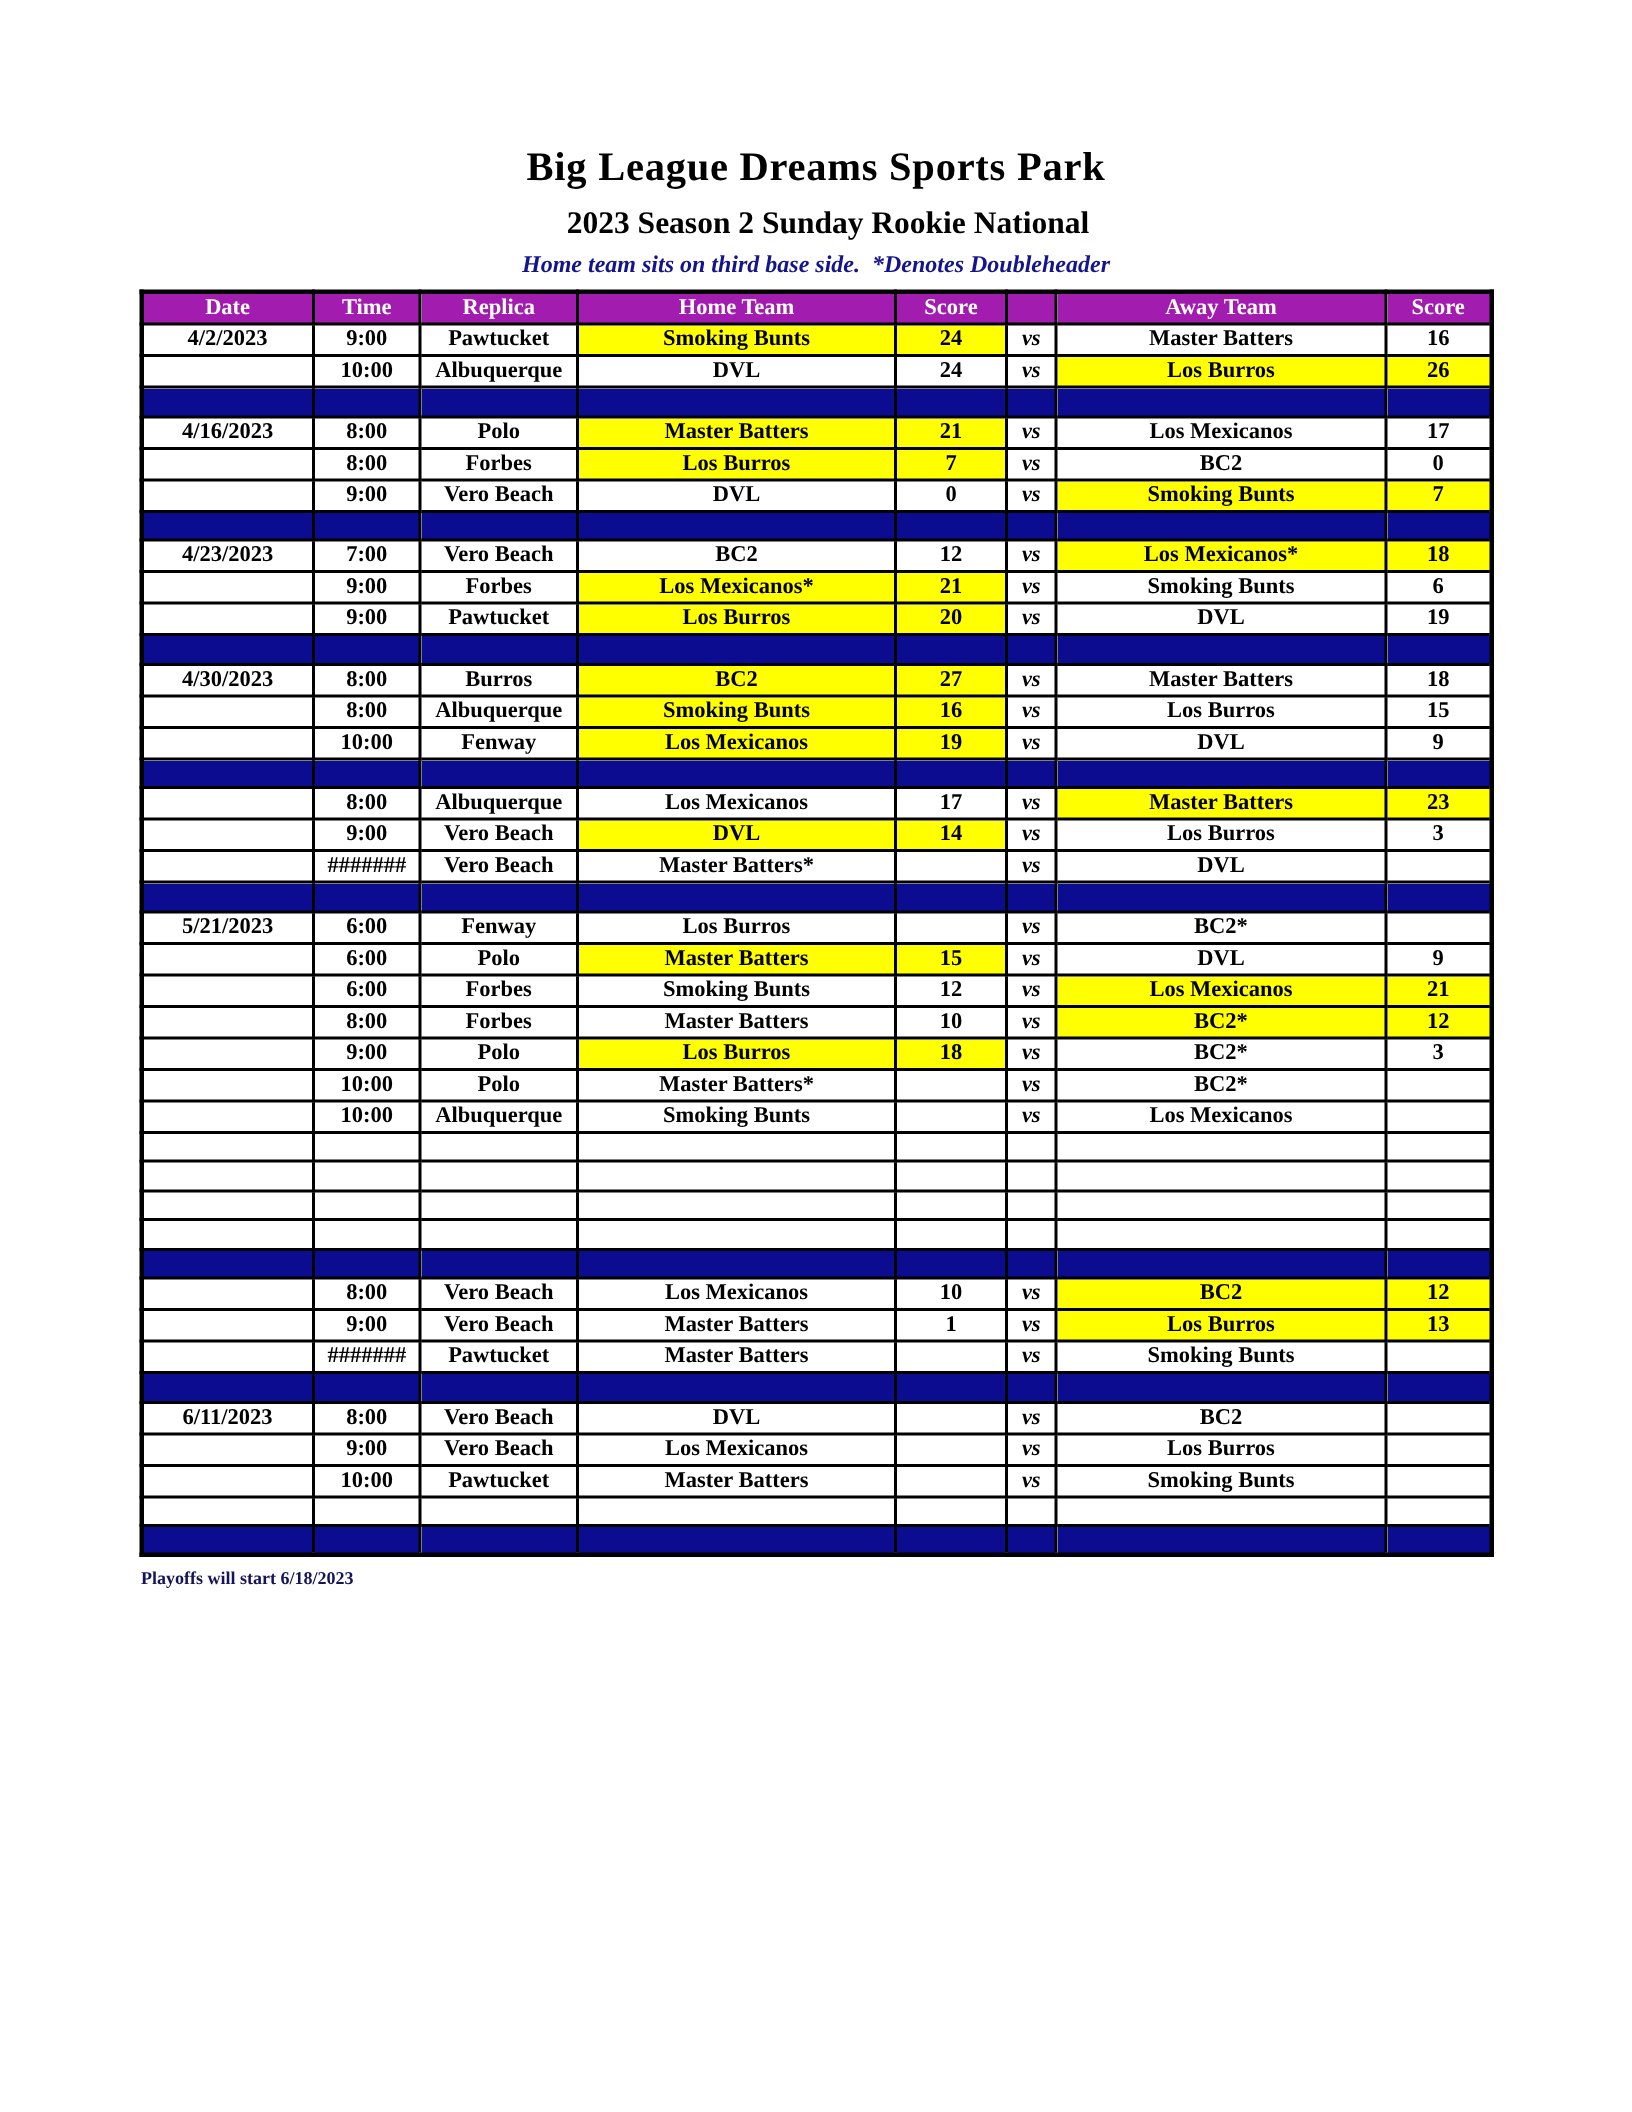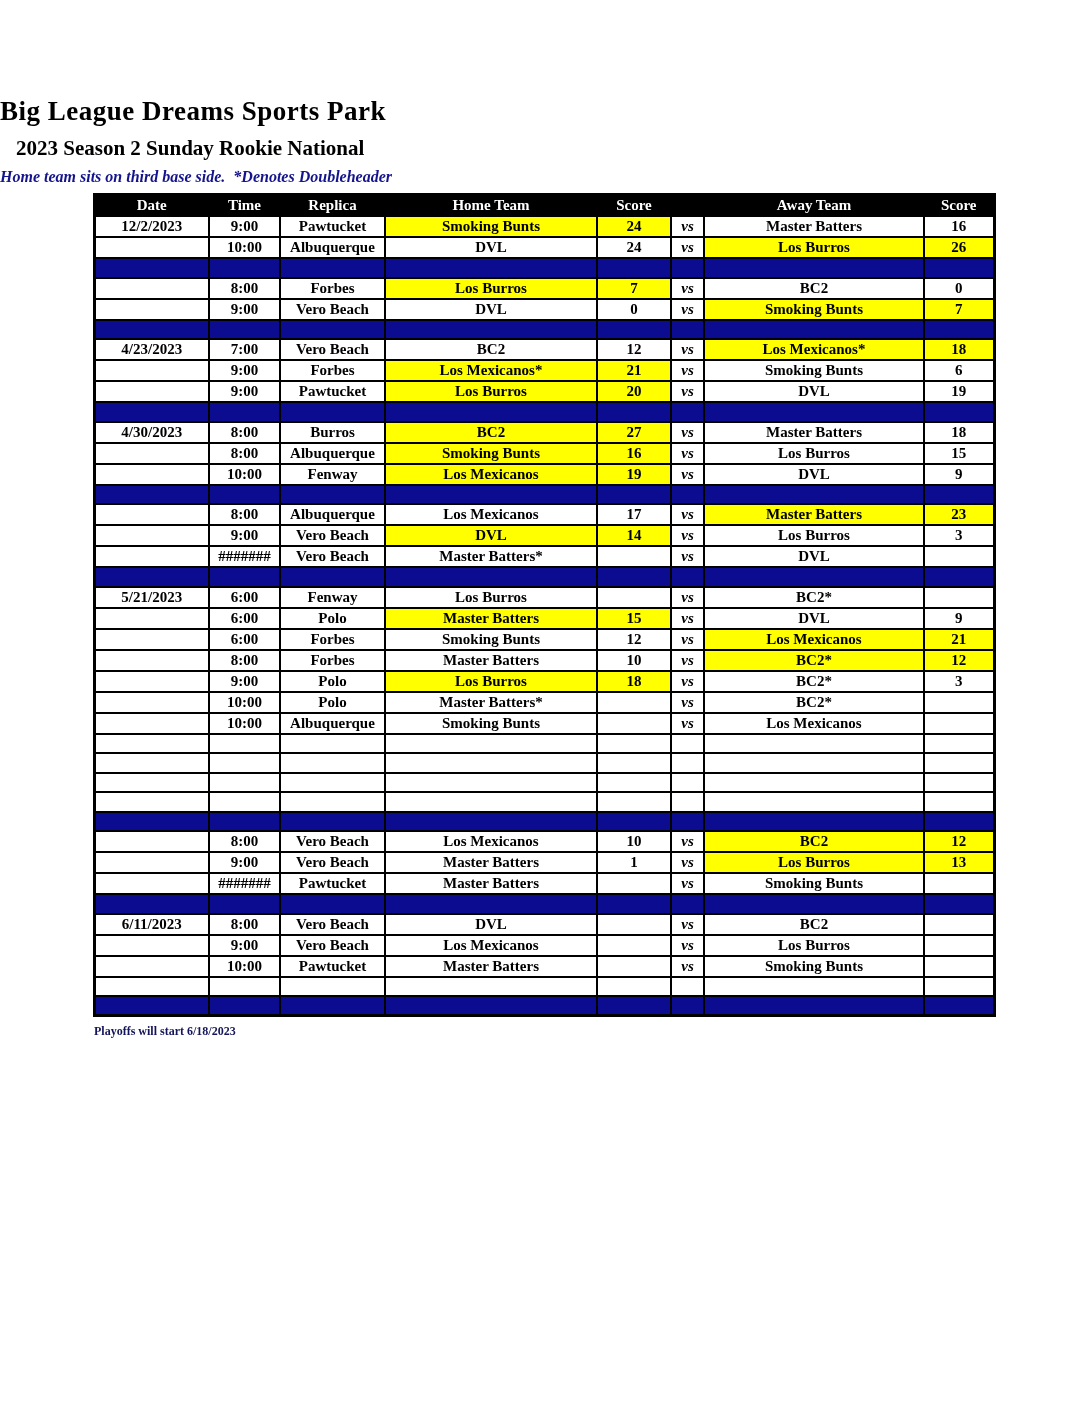--- a/index.html
+++ b/index.html
@@ -2,21 +2,21 @@
 <html><head>
 <meta charset="utf-8">
 <style>
   * { box-sizing: border-box; }
   html, body { margin: 0; padding: 0; background: #e8e8e8; }
   .sheet {
     width: 1088px; height: 1408px; background: #ffffff; margin: 0 auto;
     font-family: "Liberation Serif", "DejaVu Serif", serif;
     overflow: hidden;
   }
-  .titles { text-align: left; padding-top: 96px; }
+  .titles { text-align: center; padding-top: 96px; }
   .title {
     font-size: 27px; font-weight: bold; color: #000000;
     margin: 0 0 9px 0; letter-spacing: 0.5px;
   }
   .subtitle {
     font-size: 21px; font-weight: bold; color: #000000;
     margin: 0 0 7px 16px;
   }
   .note {
     font-size: 16px; font-weight: bold; font-style: italic; color: #14148c;
@@ -33,21 +33,21 @@
   table.schedule col.c-score1  { width: 74px;  }
   table.schedule col.c-vs      { width: 33px;  }
   table.schedule col.c-away    { width: 220px; }
   table.schedule col.c-score2  { width: 70px;  }
   table.schedule th, table.schedule td {
     border: 2px solid #000000; height: 19.5px; padding: 0 2px;
     text-align: center; vertical-align: middle;
     font-weight: bold; font-size: 15px; line-height: 19px;
     color: #000000; overflow: hidden; white-space: nowrap;
   }
-  table.schedule thead th { background: #000000; color: #ffffff; font-size: 15px; }
+  table.schedule thead th { background: #a21caf; color: #ffffff; font-size: 15px; }
   tr.separator-row td { background: #0c0c90; }
   td.hl { background: #ffff00; color: #00008b; }
   td.vs-cell { font-style: italic; font-size: 13px; }
   .footer-wrap { width: 900px; margin: 7px auto 0 auto; text-align: left; }
   .footer-note { font-size: 12px; font-weight: bold; color: #14145a; margin: 0; }
 </style>
 </head>
 <body>
 
 <div class="sheet">
@@ -75,21 +75,21 @@
           <th>Replica</th>
           <th>Home Team</th>
           <th>Score</th>
           <th></th>
           <th>Away Team</th>
           <th>Score</th>
         </tr>
     </thead>
     <tbody id="rows-body">
         <tr>
-          <td>12/2/2023</td>
+          <td>4/2/2023</td>
           <td>9:00</td>
           <td>Pawtucket</td>
           <td class="hl">Smoking Bunts</td>
           <td class="hl">24</td>
           <td class="vs-cell">vs</td>
           <td>Master Batters</td>
           <td>16</td>
         </tr>
         <tr>
           <td></td>
@@ -103,20 +103,30 @@
         </tr>
         <tr class="separator-row">
           <td></td>
           <td></td>
           <td></td>
           <td></td>
           <td></td>
           <td></td>
           <td></td>
           <td></td>
+        </tr>
+        <tr>
+          <td>4/16/2023</td>
+          <td>8:00</td>
+          <td>Polo</td>
+          <td class="hl">Master Batters</td>
+          <td class="hl">21</td>
+          <td class="vs-cell">vs</td>
+          <td>Los Mexicanos</td>
+          <td>17</td>
         </tr>
         <tr>
           <td></td>
           <td>8:00</td>
           <td>Forbes</td>
           <td class="hl">Los Burros</td>
           <td class="hl">7</td>
           <td class="vs-cell">vs</td>
           <td>BC2</td>
           <td>0</td>

